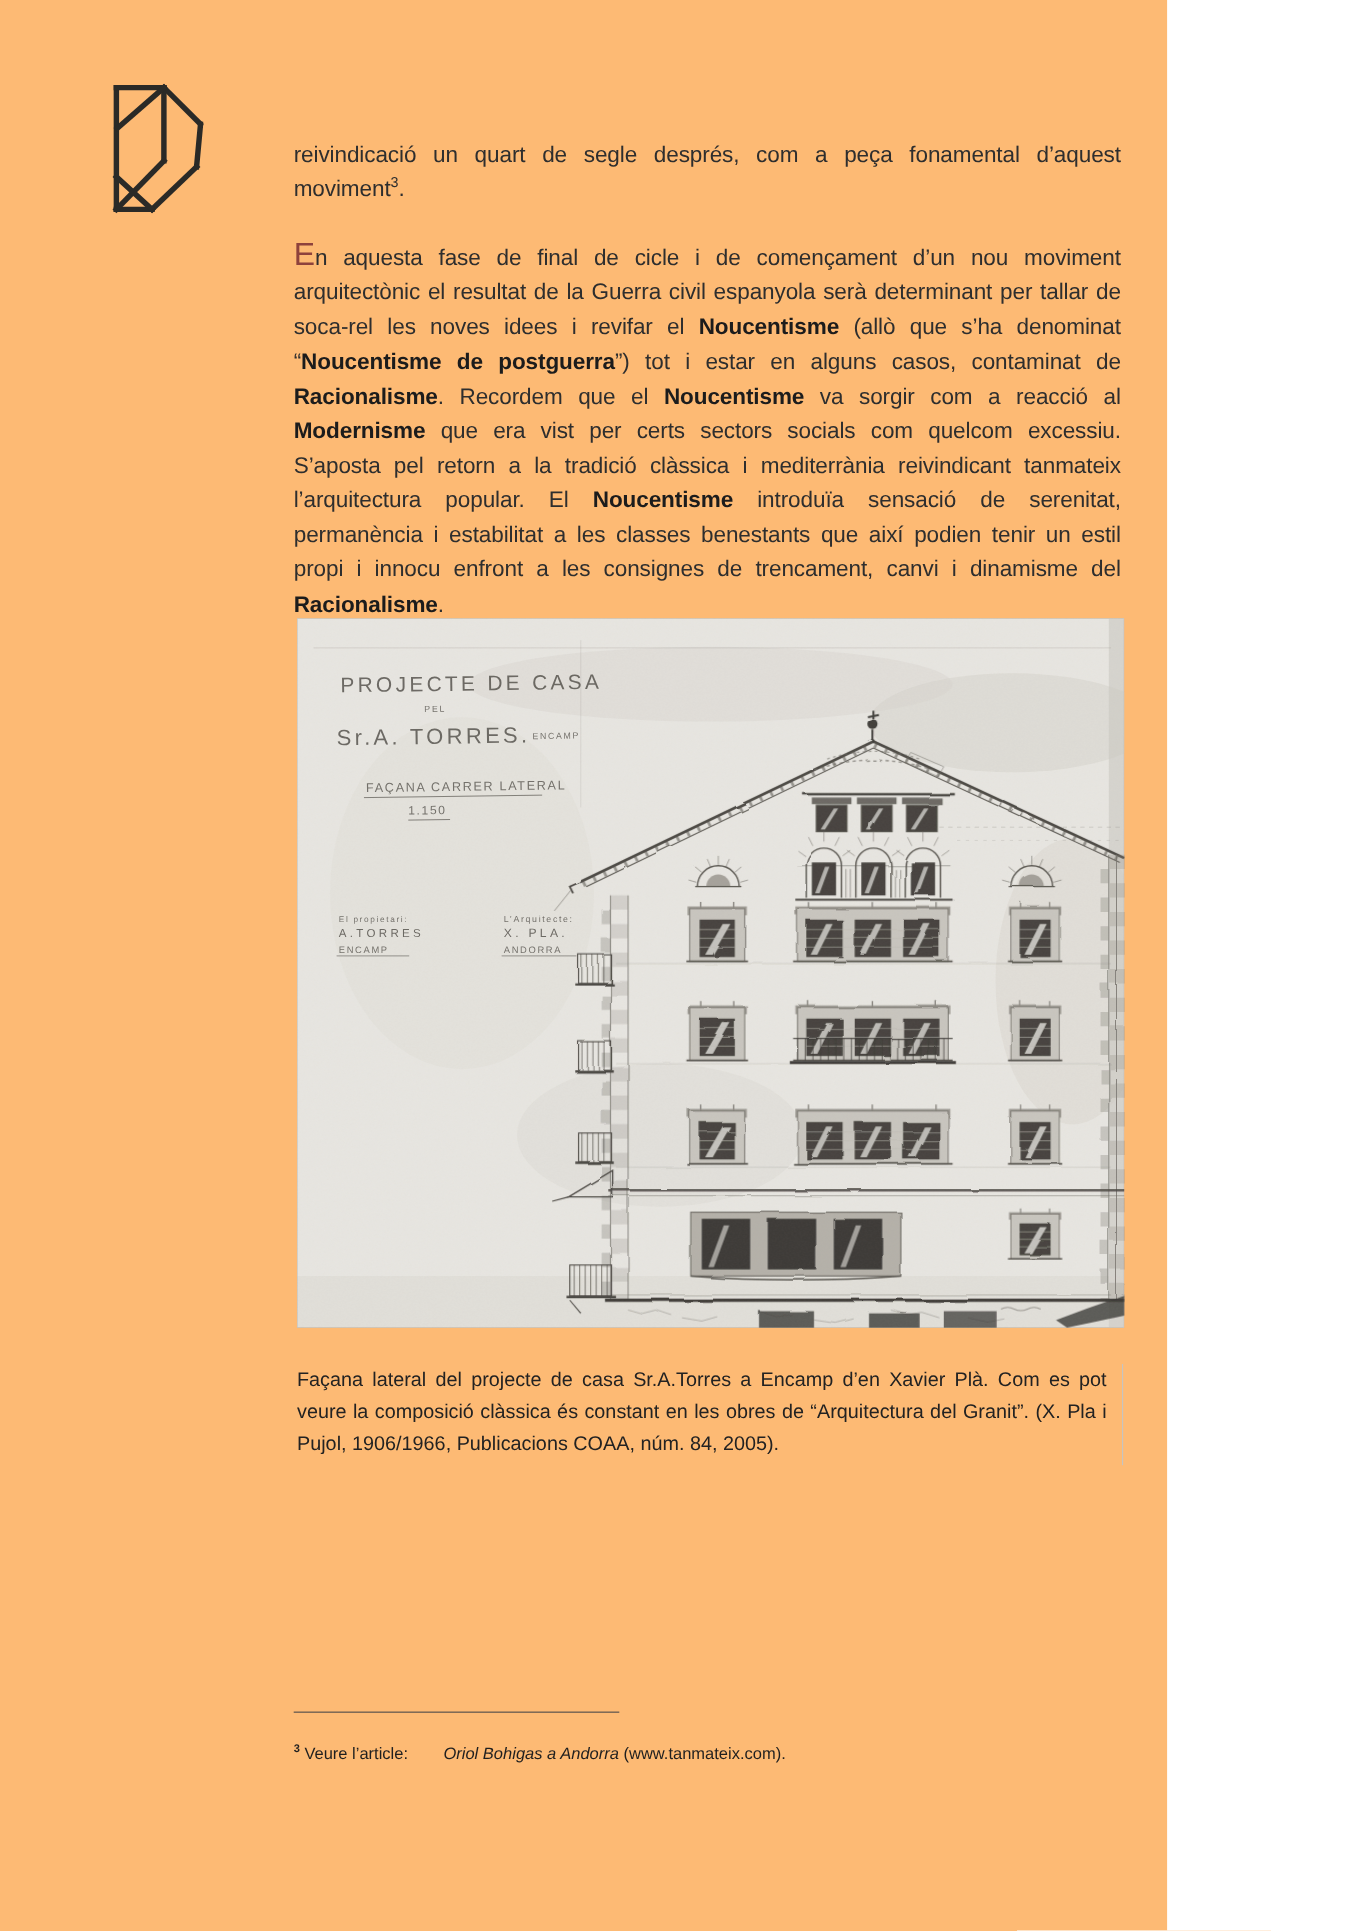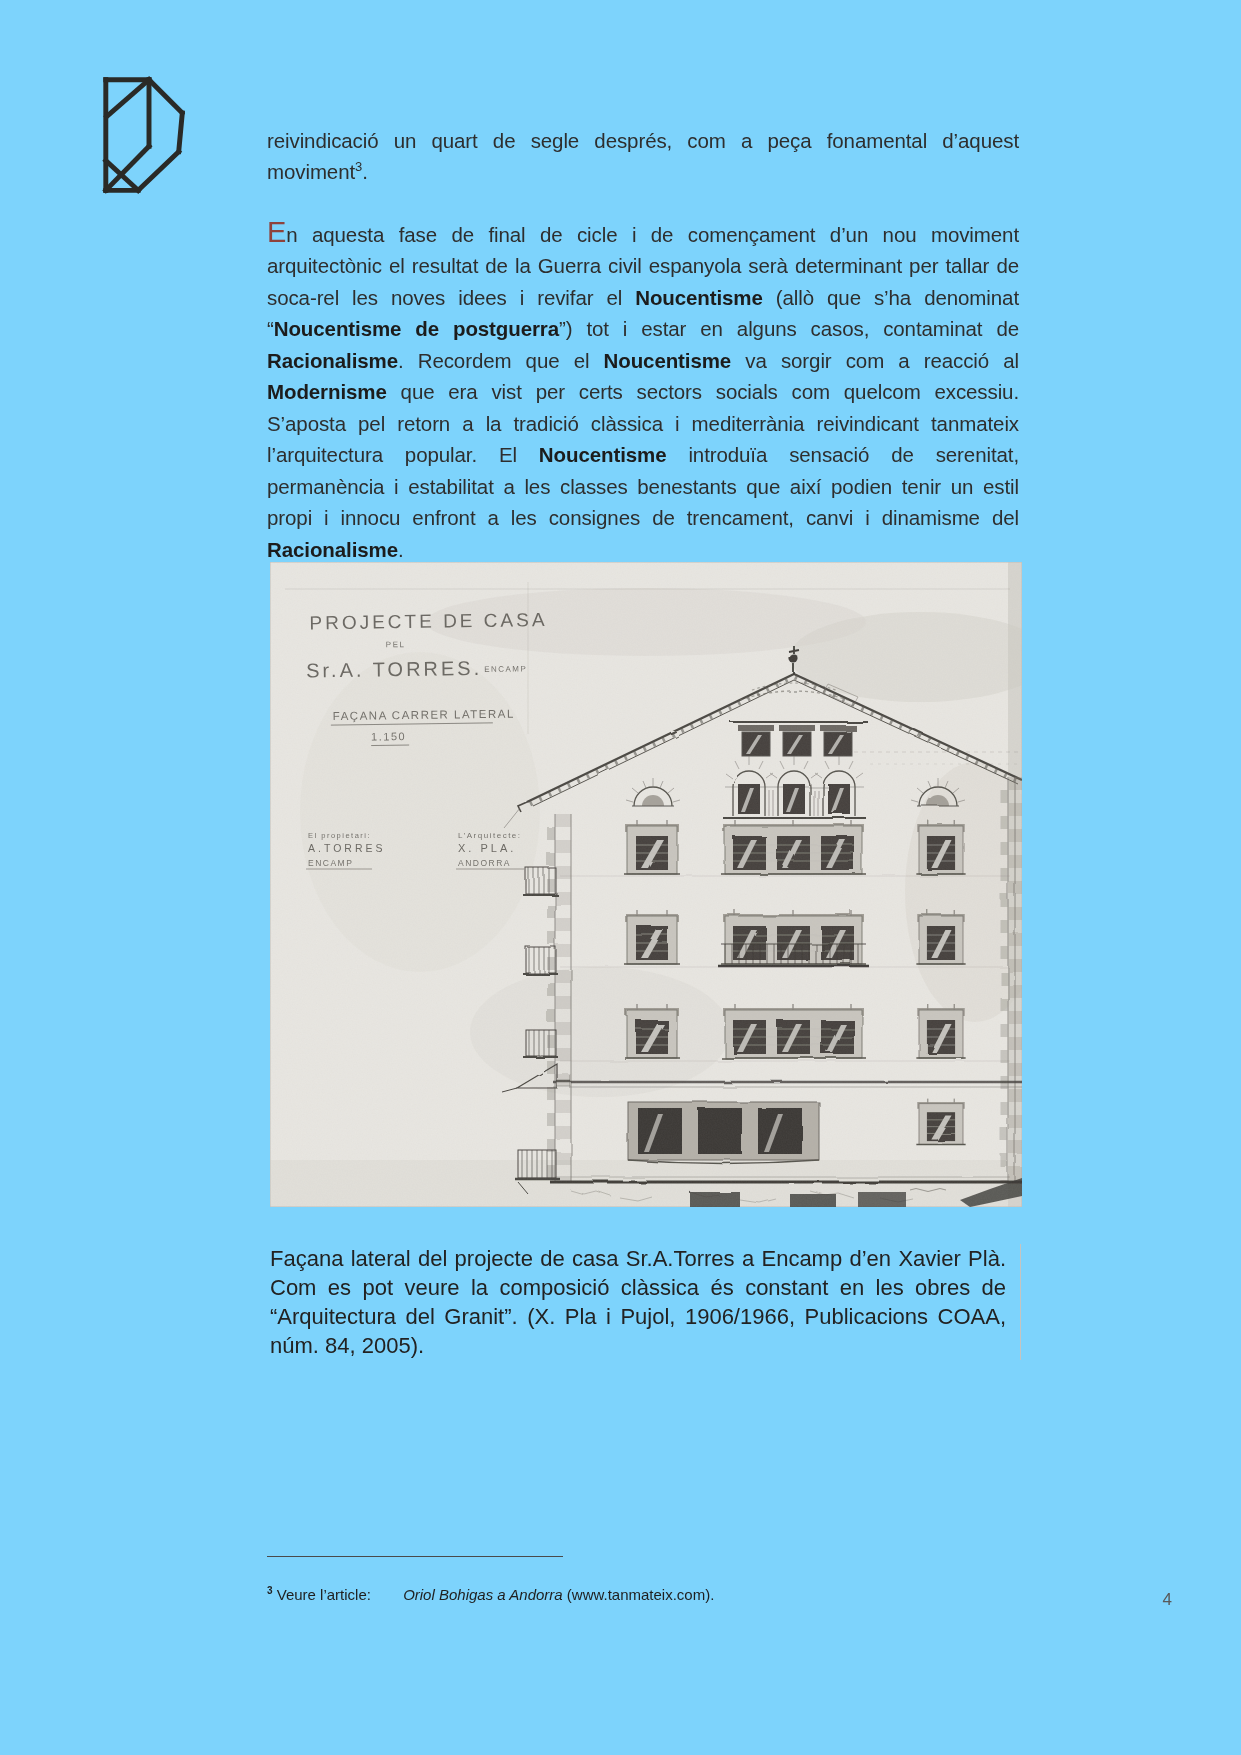--- a/index.html
+++ b/index.html
@@ -1,37 +1,37 @@
 <!DOCTYPE html>
 <html><head>
 <meta charset="utf-8">
 <style>
   html,body{margin:0;padding:0;background:#ffffff;}
   #page{
-    position:relative;width:1241px;height:1755px;background:#7dd3fc;
+    position:relative;width:1061px;height:1755px;background:#fdba74;
     font-family:"Liberation Sans",sans-serif;color:#2b2b2b;overflow:hidden;
   }
   .abs{position:absolute;}
   
   #logo{top:73px;left:95px;width:90px;height:124px;}
   
   .bodytext{
     left:267px;width:752px;font-size:20.5px;line-height:31.5px;
     text-align:justify;letter-spacing:-0.1px;color:#2e2e2e;
   }
   #para1{top:104px;}
   #para2{top:196px;}
   .bodytext b{font-weight:700;color:#1c1c1c;}
   .sup{vertical-align:super;font-size:13px;line-height:0;}
   .initial{font-size:29px;font-weight:400;}
   
   #figure{top:562px;left:270px;width:752px;height:645px;}
   #caption{
     top:1222px;left:270px;width:736px;padding-right:14px;
-    font-size:22px;line-height:29px;text-align:justify;color:#222;
+    font-size:18px;line-height:29px;text-align:justify;color:#222;
     border-right:1px solid #c6c4c0;min-height:92px;
   }
   
   #fnrule{top:1556px;left:267px;width:296px;border-top:1.6px solid #4a4a4a;height:0;}
   #footnote{top:1565px;left:267px;width:720px;font-size:15px;line-height:21px;color:#1f1f1f;}
   #footnote .it{font-style:italic;margin-left:28px;}
   #footnote .fnsup{vertical-align:super;font-size:10px;font-weight:700;}
   #pagenum{top:1590px;left:1112px;width:60px;text-align:right;font-size:17px;color:#595959;}
   
   .hand{fill:#4f4c46;opacity:.82;letter-spacing:3px;}

